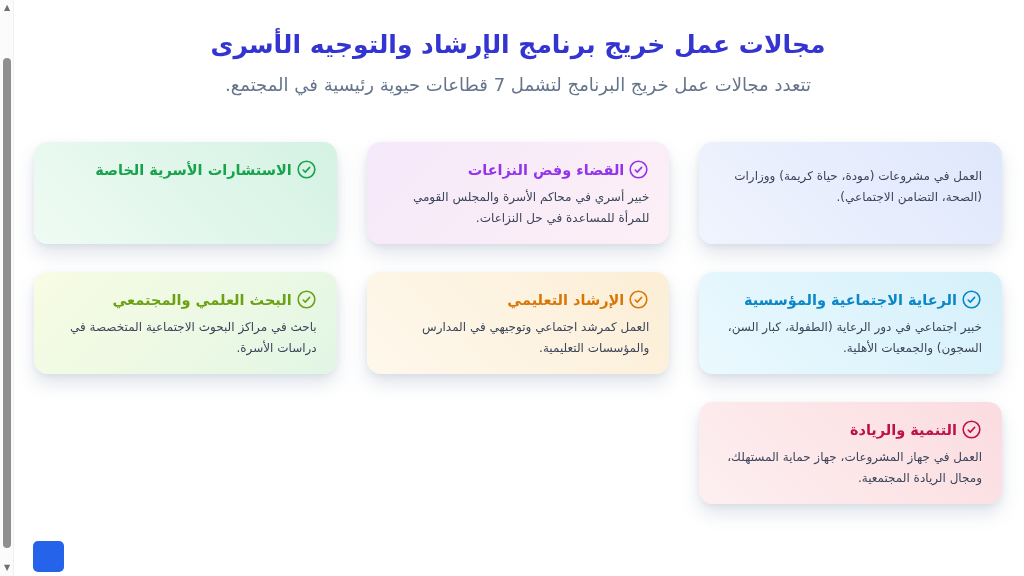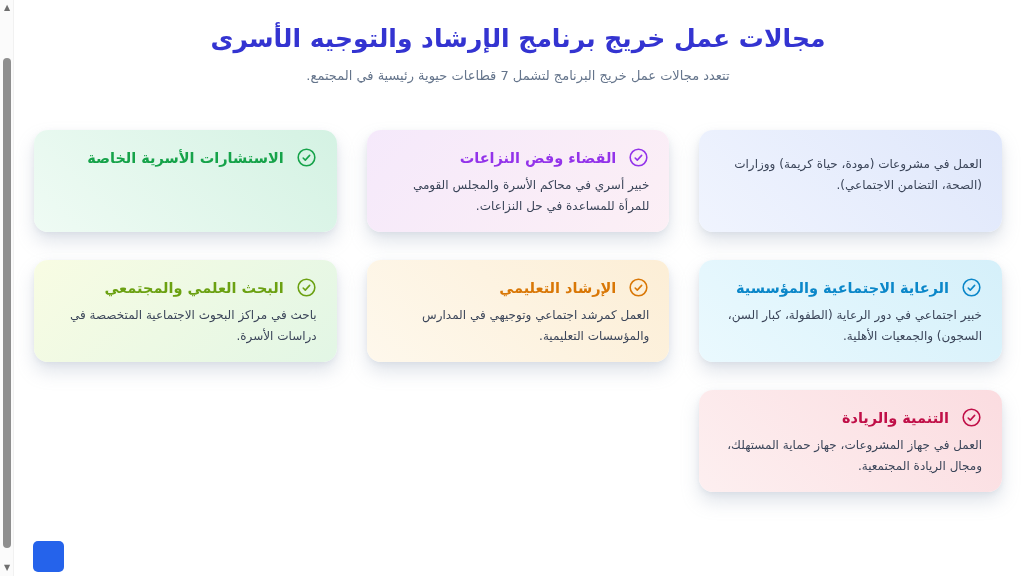--- a/index.html
+++ b/index.html
@@ -30,53 +30,53 @@
     position: absolute; left: 3px; top: 58px;
     width: 8px; height: 490px;
     background: #8f8f8f; border-radius: 4px;
     cursor: pointer;
   }
 
   
   .content {
     position: absolute; left: 14px; top: 0;
     width: 1010px; height: 576px;
-    padding: 22px 22px 0 20px;
+    padding: 28px 22px 0 20px;
   }
   h1.page-title {
     text-align: center;
     font-size: 25px;
     font-weight: bold;
     letter-spacing: -0.2px;
     margin-top: 2px;
   }
   p.page-subtitle {
     text-align: center;
-    font-size: 13px;
+    font-size: 18px;
     color: #64748b;
     margin-top: 15px;
   }
 
   .grid {
     margin-top: 47px;
     display: grid;
     grid-template-columns: repeat(3, 1fr);
     column-gap: 30px;
     row-gap: 28px;
   }
   .card {
     border-radius: 14px;
     padding: 17px 20px 15px 18px;
     min-height: 98px;
     box-shadow: 0 10px 18px rgba(148,163,184,0.28), 0 2px 5px rgba(148,163,184,0.15);
   }
   .card-head {
     display: flex;
     align-items: center;
-    gap: 12px;
+    gap: 4px;
   }
   .card-head .icon {
     display: inline-flex;
     flex: 0 0 auto;
   }
   .card-title {
     font-size: 14.5px;
     font-weight: bold;
   }
   .card-body {

